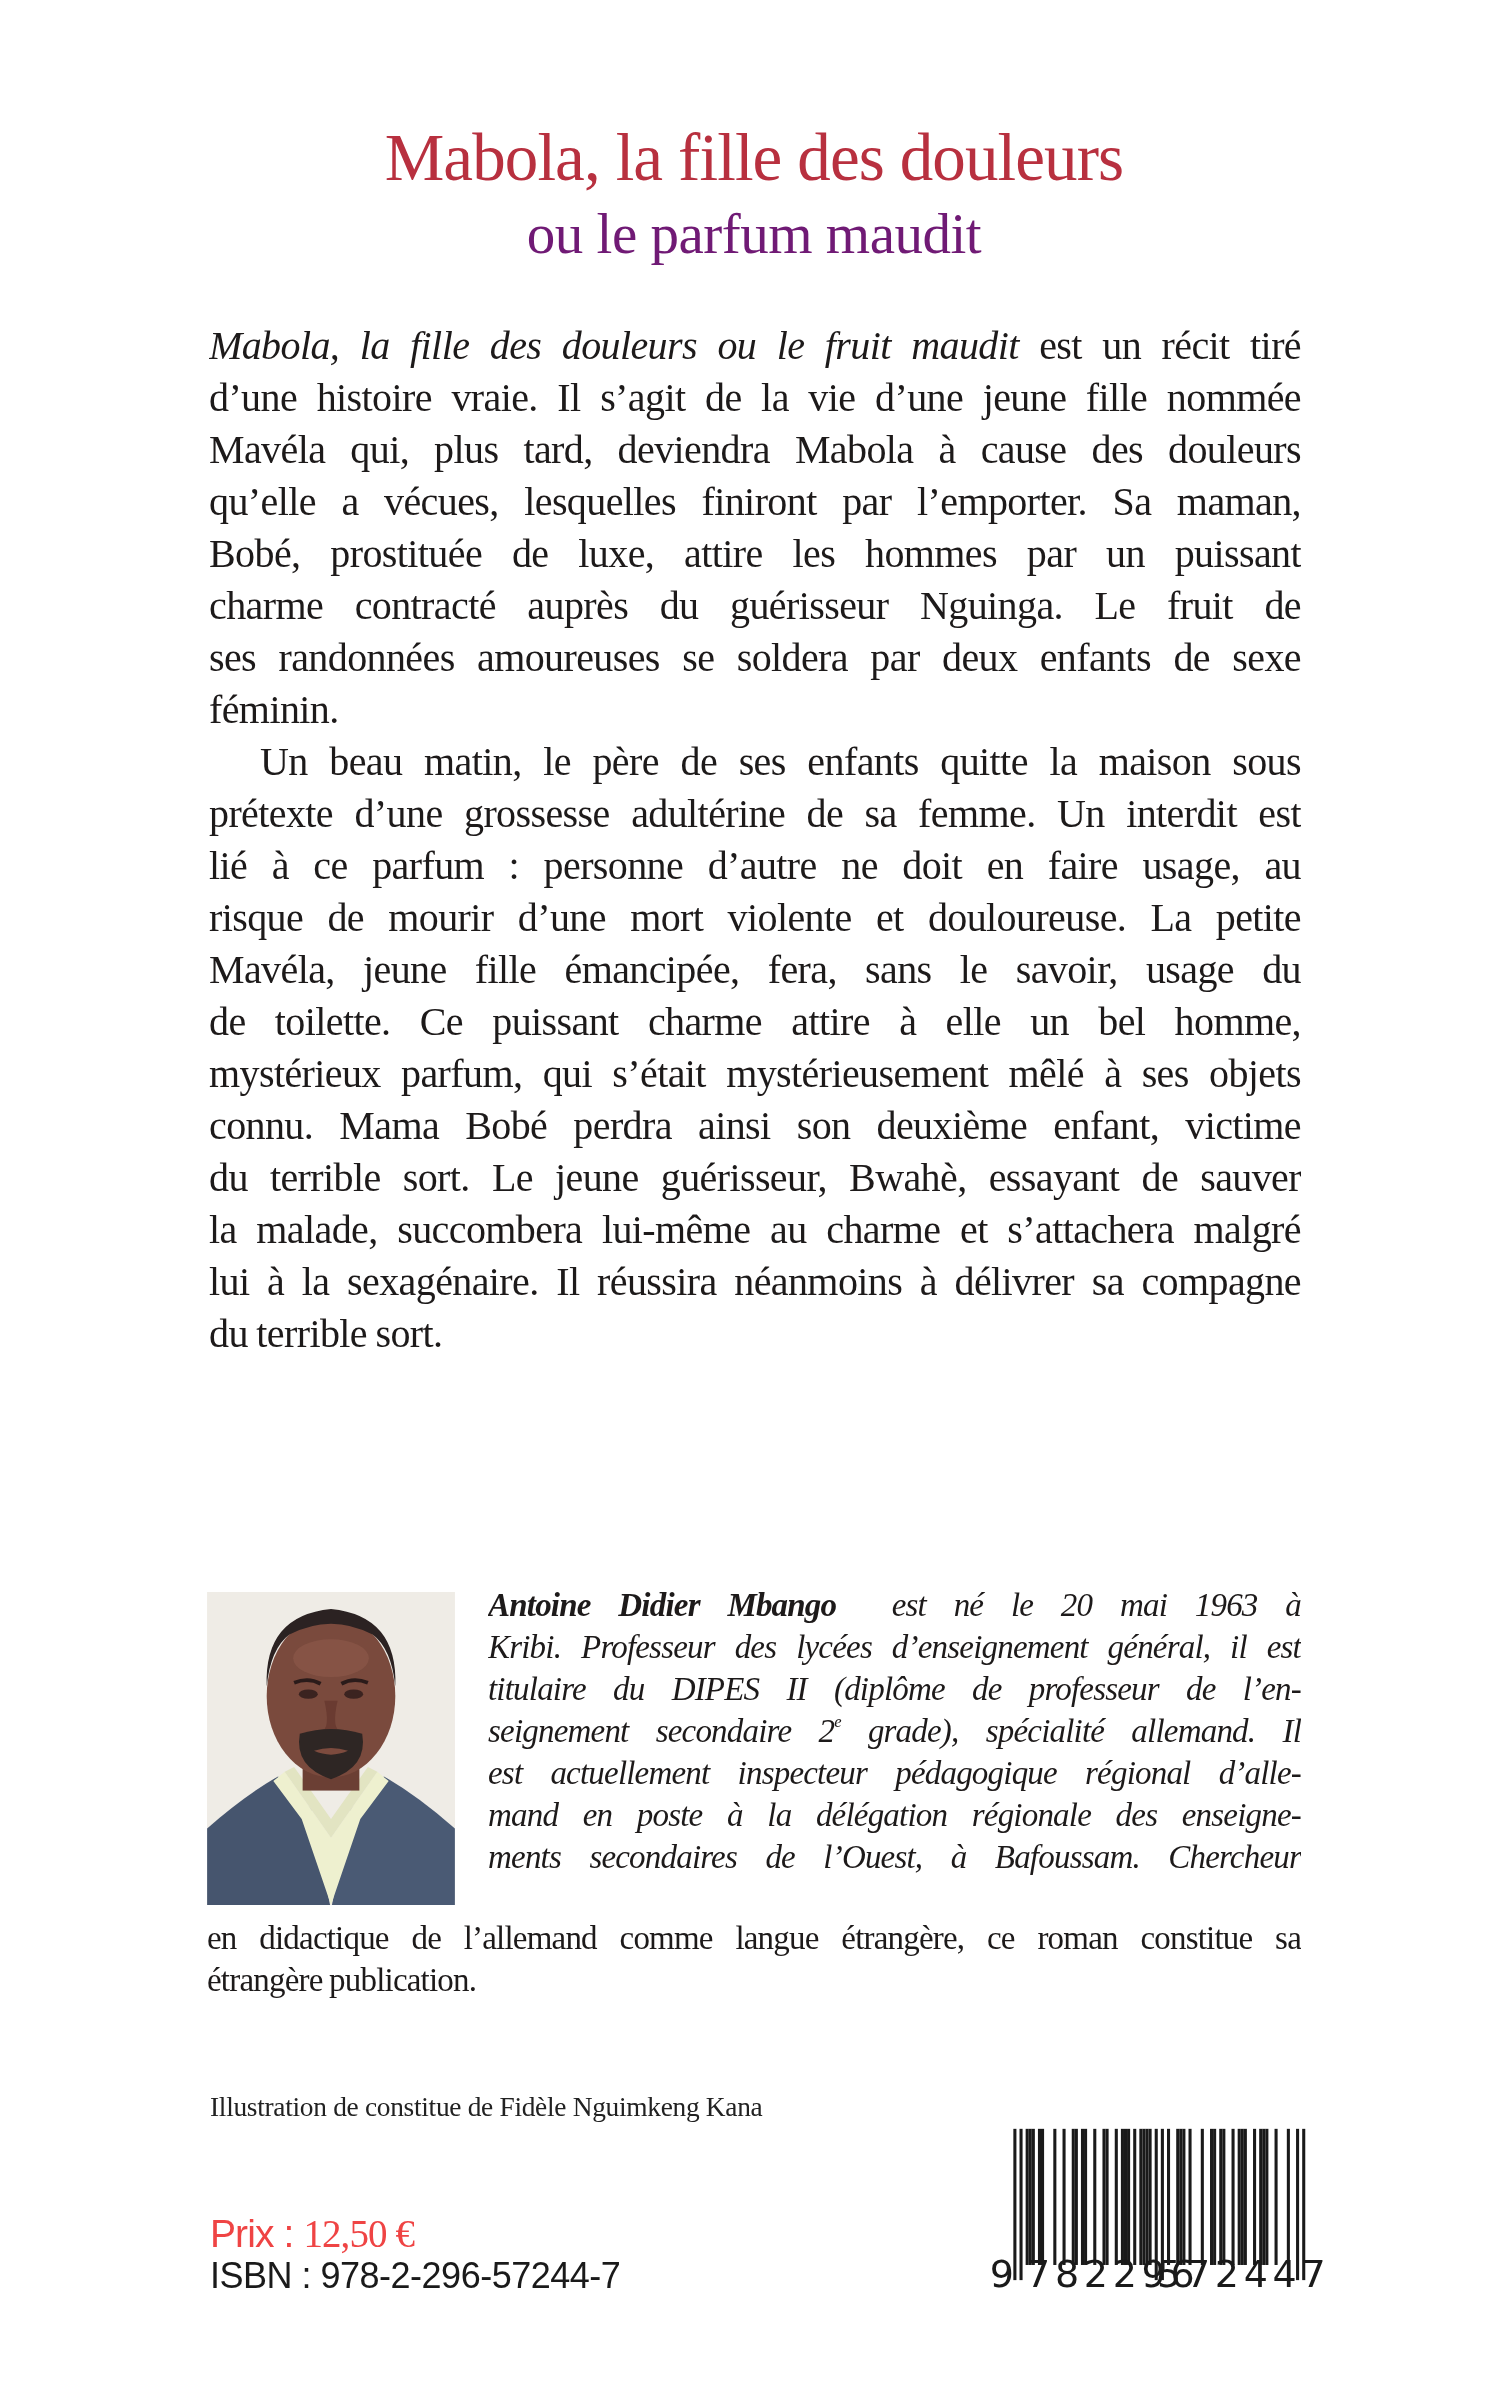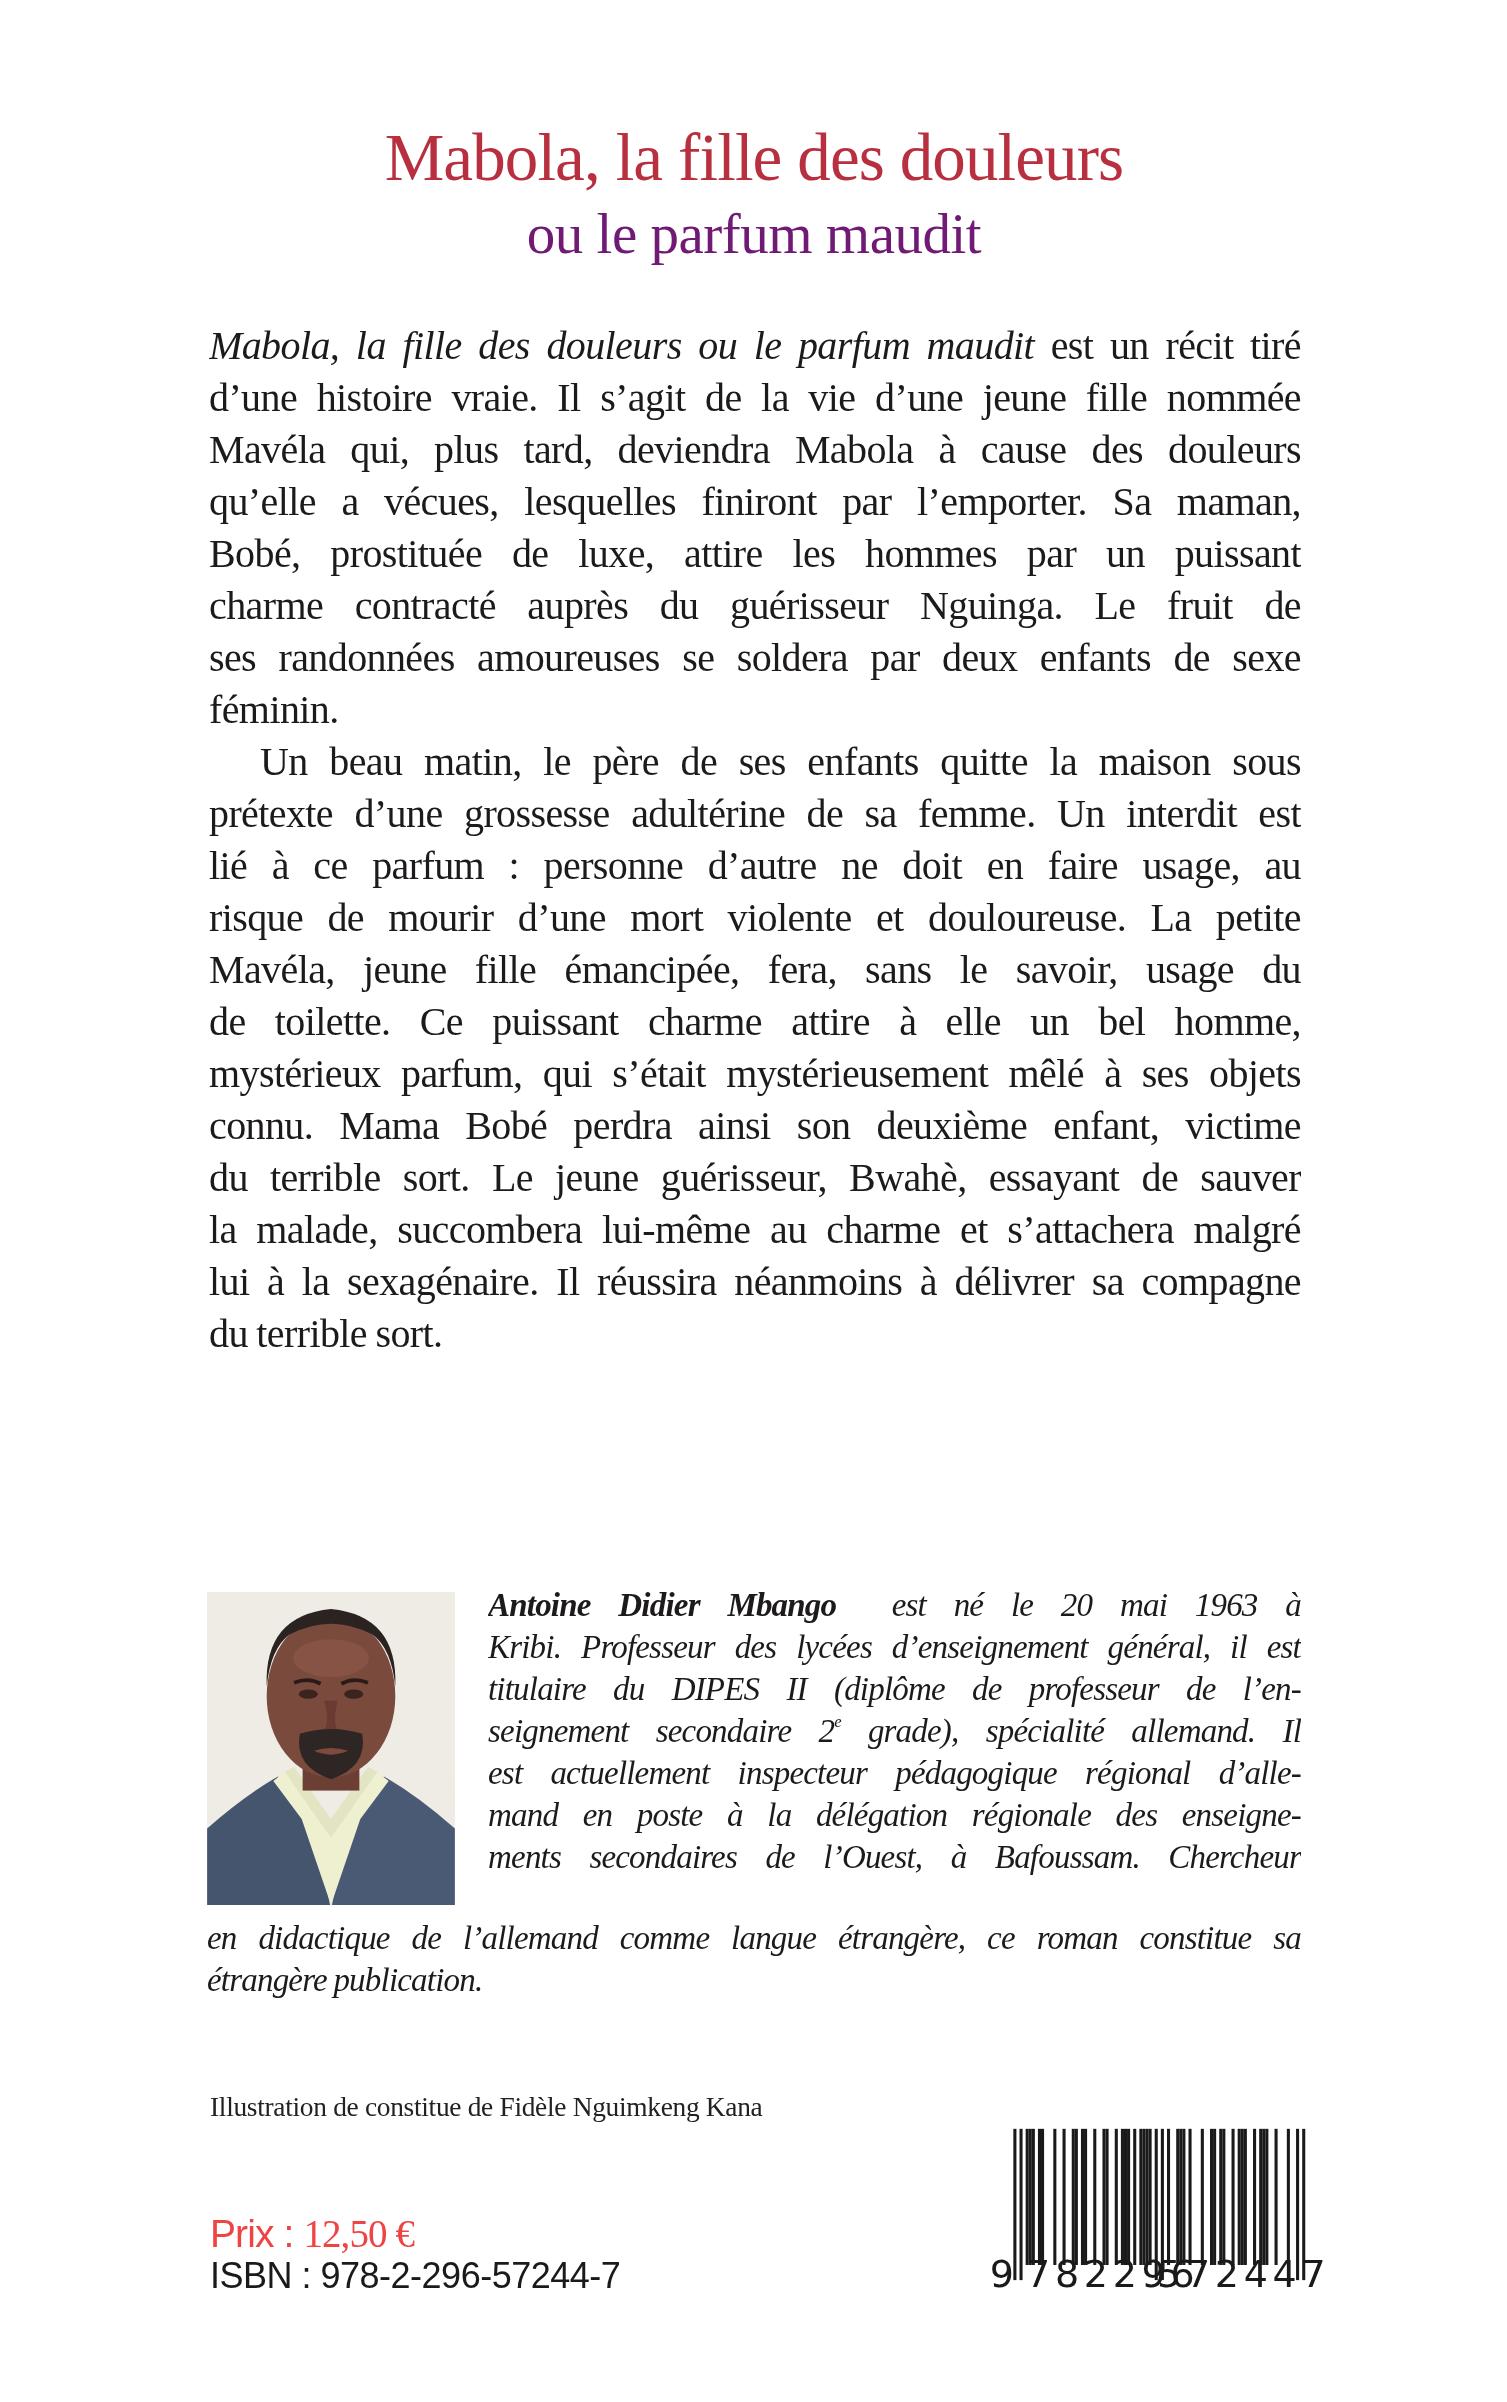--- a/index.html
+++ b/index.html
@@ -13,21 +13,21 @@
 
   #synopsis { left:209px; width:1092px; top:320px; font-size:40px; }
   .line { height:52px; line-height:52px; text-align:justify; text-align-last:justify; white-space:nowrap; overflow:hidden; letter-spacing:-0.6px; word-spacing:-0.9px; }
   .line.last { text-align-last:left; }
   .line.indent { text-indent:51px; }
   .it { font-style:italic; }
 
   #photo { left:207px; top:1592px; width:248px; height:313px; background:linear-gradient(180deg,#f3f1ec 0%, #eeeae4 100%); overflow:hidden; }
 
   #bio { left:488px; width:813px; top:1584px; font-size:33px; font-style:italic; }
-  #bio-full { left:207px; width:1094px; top:1917px; font-size:33px; font-style:italic; }
+  #bio-full { left:207px; width:1094px; top:1917px; font-size:33px; }
   .bline { height:42px; line-height:42px; text-align:justify; text-align-last:justify; white-space:nowrap; overflow:hidden; letter-spacing:-0.8px; word-spacing:-0.9px; }
   .bline.last { text-align-last:left; }
   .author-name { font-weight:bold; }
   sup.exp { font-size:0.5em; vertical-align:0.9em; line-height:0; }
 
   #credit { left:210px; top:2088px; font-size:27.4px; line-height:38px; white-space:nowrap; color:#222; letter-spacing:-0.3px; }
   #price { left:210px; top:2212px; font-size:39px; line-height:44px; white-space:nowrap; color:#ef4444; }
   #price .p-label { font-family:"Liberation Sans", sans-serif; letter-spacing:-0.9px; }
   #price .p-value { font-family:"Liberation Serif", serif; letter-spacing:-0.9px; }
   #isbn { left:210px; top:2257px; font-size:36px; line-height:38px; white-space:nowrap; color:#1a1a1a; letter-spacing:-0.5px; }
@@ -36,21 +36,21 @@
   #barcode-digits { position:absolute; left:0; top:127px; width:331px; height:42px; font-family:"DejaVu Sans", sans-serif; font-size:38px; line-height:42px; color:#1a1a1a; }
   #barcode-digits span { position:absolute; top:0; }
 </style>
 </head>
 <body>
 
 <div id="title" class="abs serif">Mabola, la fille des douleurs</div>
 <div id="subtitle" class="abs serif">ou le parfum maudit</div>
 
 <div id="synopsis" class="abs serif">
-  <div class="line"><span class="it">Mabola, la fille des douleurs ou le parfum maudit</span><span> est un récit tiré</span></div>
+  <div class="line"><span class="it">Mabola, la fille des douleurs ou le fruit maudit</span><span> est un récit tiré</span></div>
   <div class="line">d’une histoire vraie. Il s’agit de la vie d’une jeune fille nommée</div>
   <div class="line">Mavéla qui, plus tard, deviendra Mabola à cause des douleurs</div>
   <div class="line">qu’elle a vécues, lesquelles finiront par l’emporter. Sa maman,</div>
   <div class="line">Bobé, prostituée de luxe, attire les hommes par un puissant</div>
   <div class="line">charme contracté auprès du guérisseur Nguinga. Le fruit de</div>
   <div class="line">ses randonnées amoureuses se soldera par deux enfants de sexe</div>
   <div class="line last">féminin.</div>
 
   <div class="line indent">Un beau matin, le père de ses enfants quitte la maison sous</div>
   <div class="line">prétexte d’une grossesse adultérine de sa femme. Un interdit est</div>

